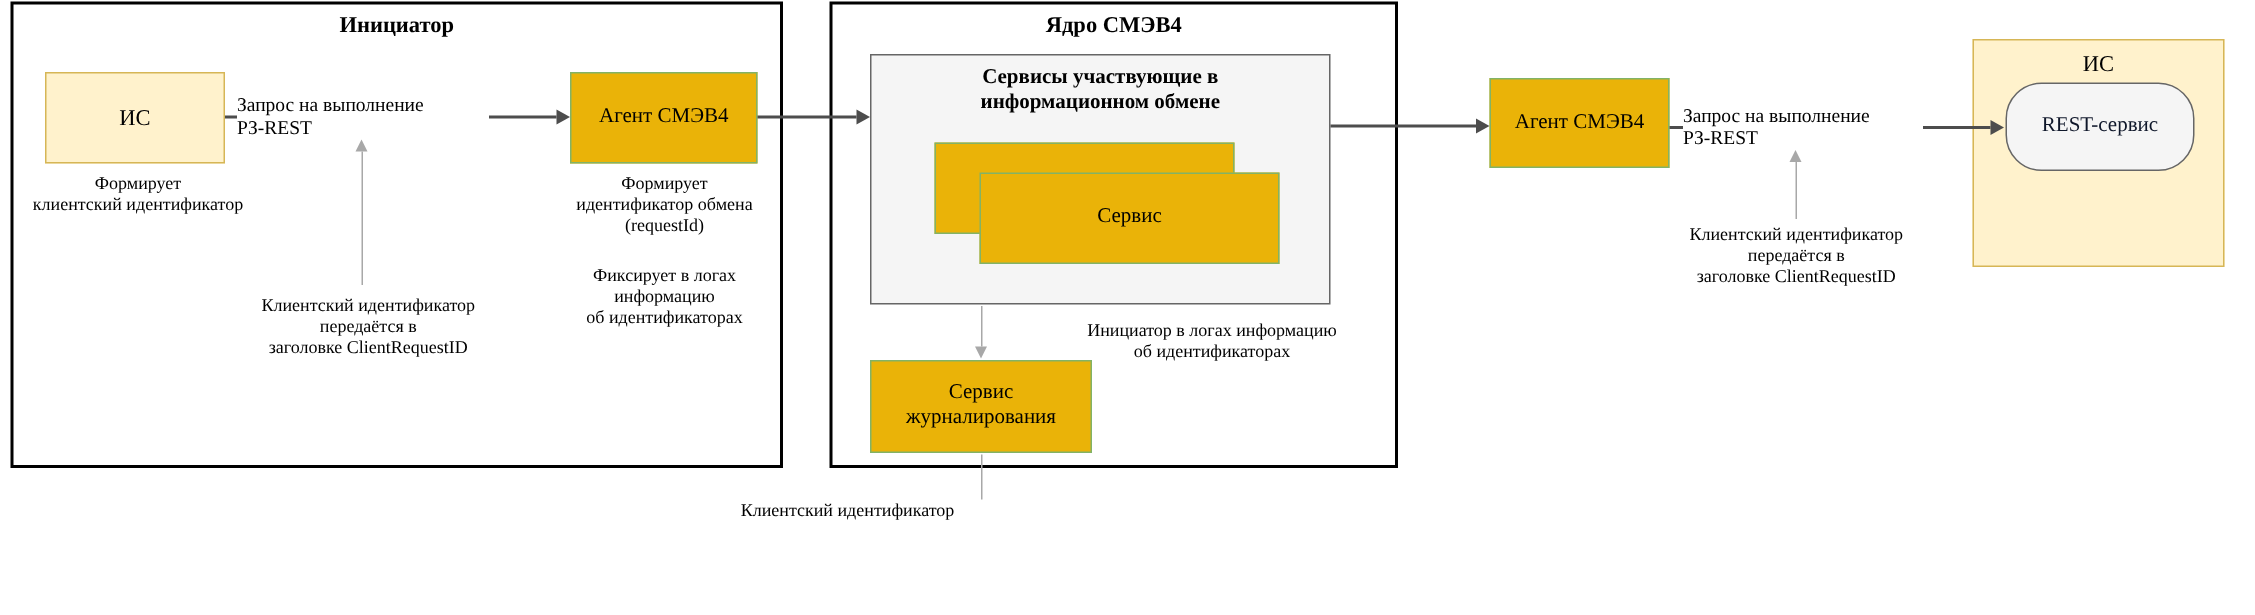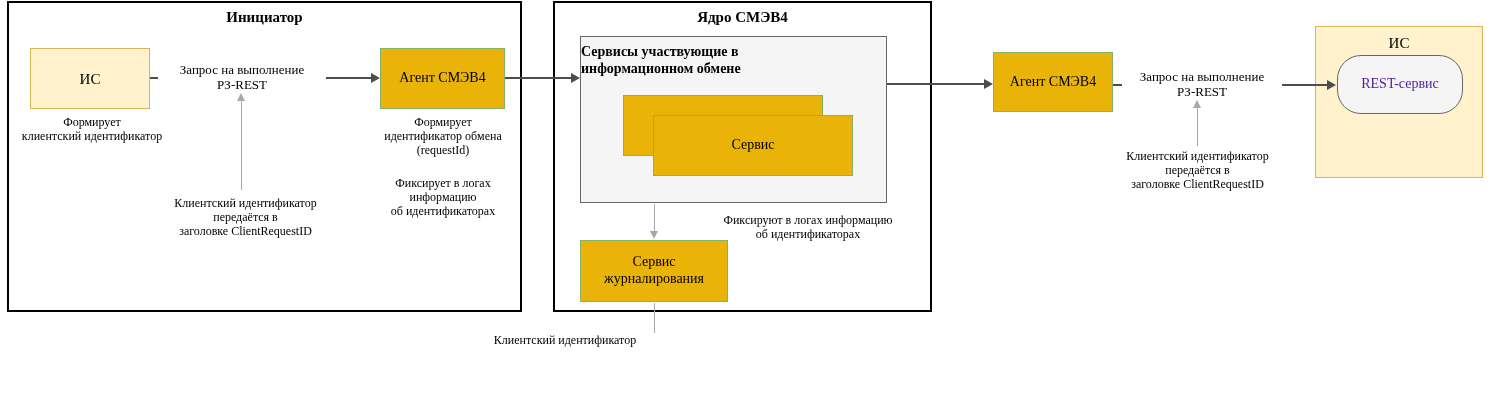--- a/index.html
+++ b/index.html
@@ -8,24 +8,24 @@
     font-family:Liberation Serif, serif;color:#000;padding-left:24px;
   }
   .section{position:absolute;background:#fff;border:2px solid #000;box-sizing:border-box;}
   .sec-title{position:absolute;left:0;width:100%;top:6px;text-align:center;font-weight:bold;font-size:15px;}
   .box{position:absolute;display:flex;align-items:center;justify-content:center;text-align:center;
        box-sizing:border-box;font-size:14px;white-space:pre-line;line-height:1.2;}
   .yellow{background:#FFF2CC;border:1.5px solid #D6B656;}
   .green{background:#eab308;border:1.5px solid #82B366;}
   .grayb{background:#F5F5F5;border:1px solid #666666;}
   .graybl{background:#F5F5F5;border:1px solid #999999;color:#333;}
-  .container-title{position:absolute;left:0;width:100%;top:7px;text-align:left;
+  .container-title{position:absolute;left:0;width:100%;top:7px;text-align:center;
        font-weight:bold;font-size:14px;white-space:pre-line;line-height:1.2;}
   .note{position:absolute;font-size:12px;text-align:center;white-space:pre-line;line-height:1.18;}
-  .edge-label{position:absolute;font-size:13px;text-align:center;white-space:pre-line;
+  .edge-label{position:absolute;font-size:13px;white-space:pre-line;
        line-height:1.18;background:#fff;z-index:3;}
   .hline{position:absolute;height:2px;background:#4d4d4d;z-index:1;}
   .vline{position:absolute;width:1px;background:#a8a8a8;z-index:1;}
   .ah-right{position:absolute;width:0;height:0;border-top:5px solid transparent;
        border-bottom:5px solid transparent;border-left:9px solid #4d4d4d;z-index:2;}
   .ah-right.gray{border-left-color:#a8a8a8;}
   .ah-up{position:absolute;width:0;height:0;border-left:4.5px solid transparent;
        border-right:4.5px solid transparent;border-bottom:8px solid #a8a8a8;z-index:4;}
   .ah-down{position:absolute;width:0;height:0;border-left:4.5px solid transparent;
        border-right:4.5px solid transparent;border-top:8px solid #a8a8a8;z-index:2;}
@@ -79,21 +79,21 @@
     <div class="container-title">Сервисы участвующие в
 информационном обмене</div>
   </div>
   <div class="box green" style="left:623px;top:95px;width:200px;height:61px;z-index:1;"></div>
   <div class="box green" style="left:653px;top:115px;width:200px;height:61px;z-index:2;">
     <span>Сервис</span>
   </div>
 
   <div class="vline" style="left:654px;top:204px;height:27px;"></div>
   <div class="ah-down" style="left:650px;top:231px;"></div>
-  <div class="note" style="left:702px;top:213px;width:212px;">Фиксируют в логах информацию
+  <div class="note" style="left:702px;top:213px;width:212px;">Инициатор в логах информацию
 об идентификаторах</div>
 
   <div class="box green" style="left:580px;top:240px;width:148px;height:62px;">
     <span>Сервис
 журналирования</span>
   </div>
 
   <div class="vline" style="left:654px;top:303px;height:30px;"></div>
 
   <div class="hline" style="left:887px;top:83px;width:97px;"></div>
@@ -111,21 +111,21 @@
 
   <div class="vline" style="left:1197px;top:108px;height:38px;"></div>
   <div class="ah-up" style="left:1193px;top:100px;"></div>
   <div class="note" style="left:1105px;top:149px;width:185px;">Клиентский идентификатор
 передаётся в
 заголовке ClientRequestID</div>
 
   <div class="yellow" style="position:absolute;left:1315px;top:26px;width:168px;height:152px;box-sizing:border-box;border-width:1.5px;border-style:solid;">
     <div class="is-label-top">ИС</div>
   </div>
-  <div class="box grayb" style="left:1337px;top:55px;width:126px;height:59px;color:#4c1d95;border-radius:24px;">
+  <div class="box grayb" style="left:1337px;top:55px;width:126px;height:59px;color:#0f172a;border-radius:24px;">
     <span>REST-сервис</span>
   </div>
 
   <div class="note" style="left:383px;top:333px;width:364px;">Клиентский идентификатор
 передаётся в событии 11000
 "Получение запроса от ИС Потребителя данных ПОДД
 в Агенте ПОДД Потребителя данных ПОДД"
 (атрибут clientRequestId)</div>
   <div class="hline gray" style="left:730px;top:357px;width:31px;"></div>
   <div class="ah-right gray" style="left:761px;top:353px;"></div>

